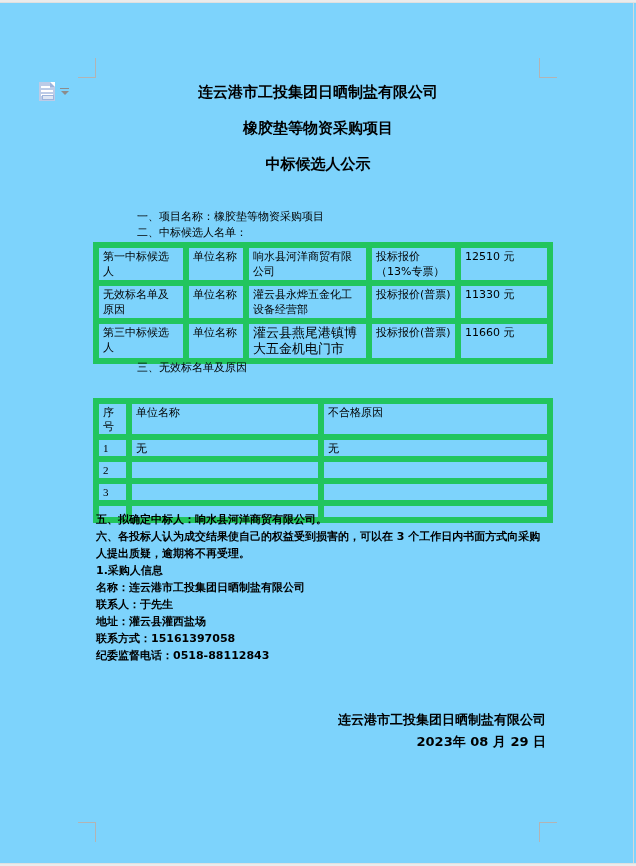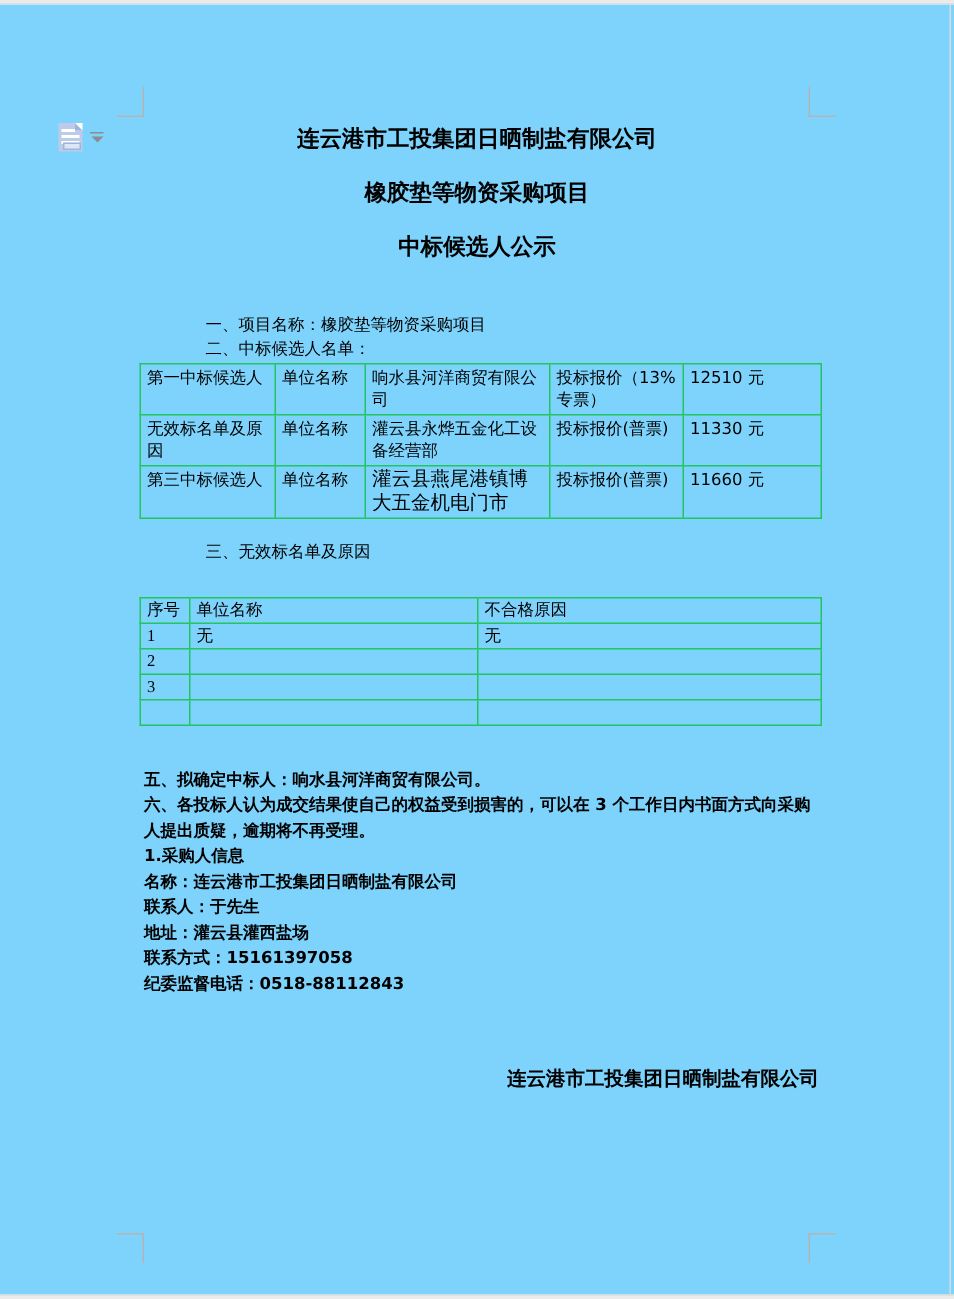--- a/index.html
+++ b/index.html
@@ -33,21 +33,21 @@
   .drop-arrow .tri { position:absolute; left:1px; top:3px; width:0; height:0;
       border-left:4px solid transparent; border-right:4px solid transparent; border-top:4px solid #8c8c8c; }
 
   .title { position:absolute; left:0; width:636px; text-align:center;
       font-weight:bold; font-size:15px; line-height:16px; }
   .t-1 { top:84px; } .t-2 { top:120px;text-align:center; } .t-3 { top:156px; }
 
   .bodyline { position:absolute; left:96px; font-size:11px; line-height:14px; white-space:pre;margin-left:41px; }
 
   table { border-collapse:collapse; table-layout:fixed; position:absolute; left:93px; }
-  td, th { border:1px solid #22c55e; font-size:11px; font-weight:normal; text-align:left;
+  td, th { border:6px solid #22c55e; font-size:11px; font-weight:normal; text-align:left;
       vertical-align:top; padding:1px 4px; line-height:15px; overflow:hidden; }
   .table1 { top:242px; width:454px; }
   .table1 td { height:34px; }
   .table1 .big-font { font-size:13px; line-height:16px; }
   .table2 { top:398px; width:454px; }
   .table2 td, .table2 th { height:17px; line-height:14px;font-family:Liberation Serif, serif; }
 
   .paras { position:absolute; left:96px; top:513px; width:460px;font-weight:bold; }
   .paras .pline { height:17px; font-size:11px; line-height:14px; white-space:pre; }
 
@@ -166,14 +166,15 @@
     <div class="pline">人提出质疑，逾期将不再受理。</div>
     <div class="pline">1.采购人信息</div>
     <div class="pline">名称：连云港市工投集团日晒制盐有限公司</div>
     <div class="pline">联系人：于先生</div>
     <div class="pline">地址：灌云县灌西盐场</div>
     <div class="pline">联系方式：15161397058</div>
     <div class="pline">纪委监督电话：0518-88112843</div>
   </div>
 
   <div class="footer-line f-1">连云港市工投集团日晒制盐有限公司</div>
+  <div class="footer-line f-2">2023年 08 月 29 日</div>
 
 </div>
 
 </body></html>

